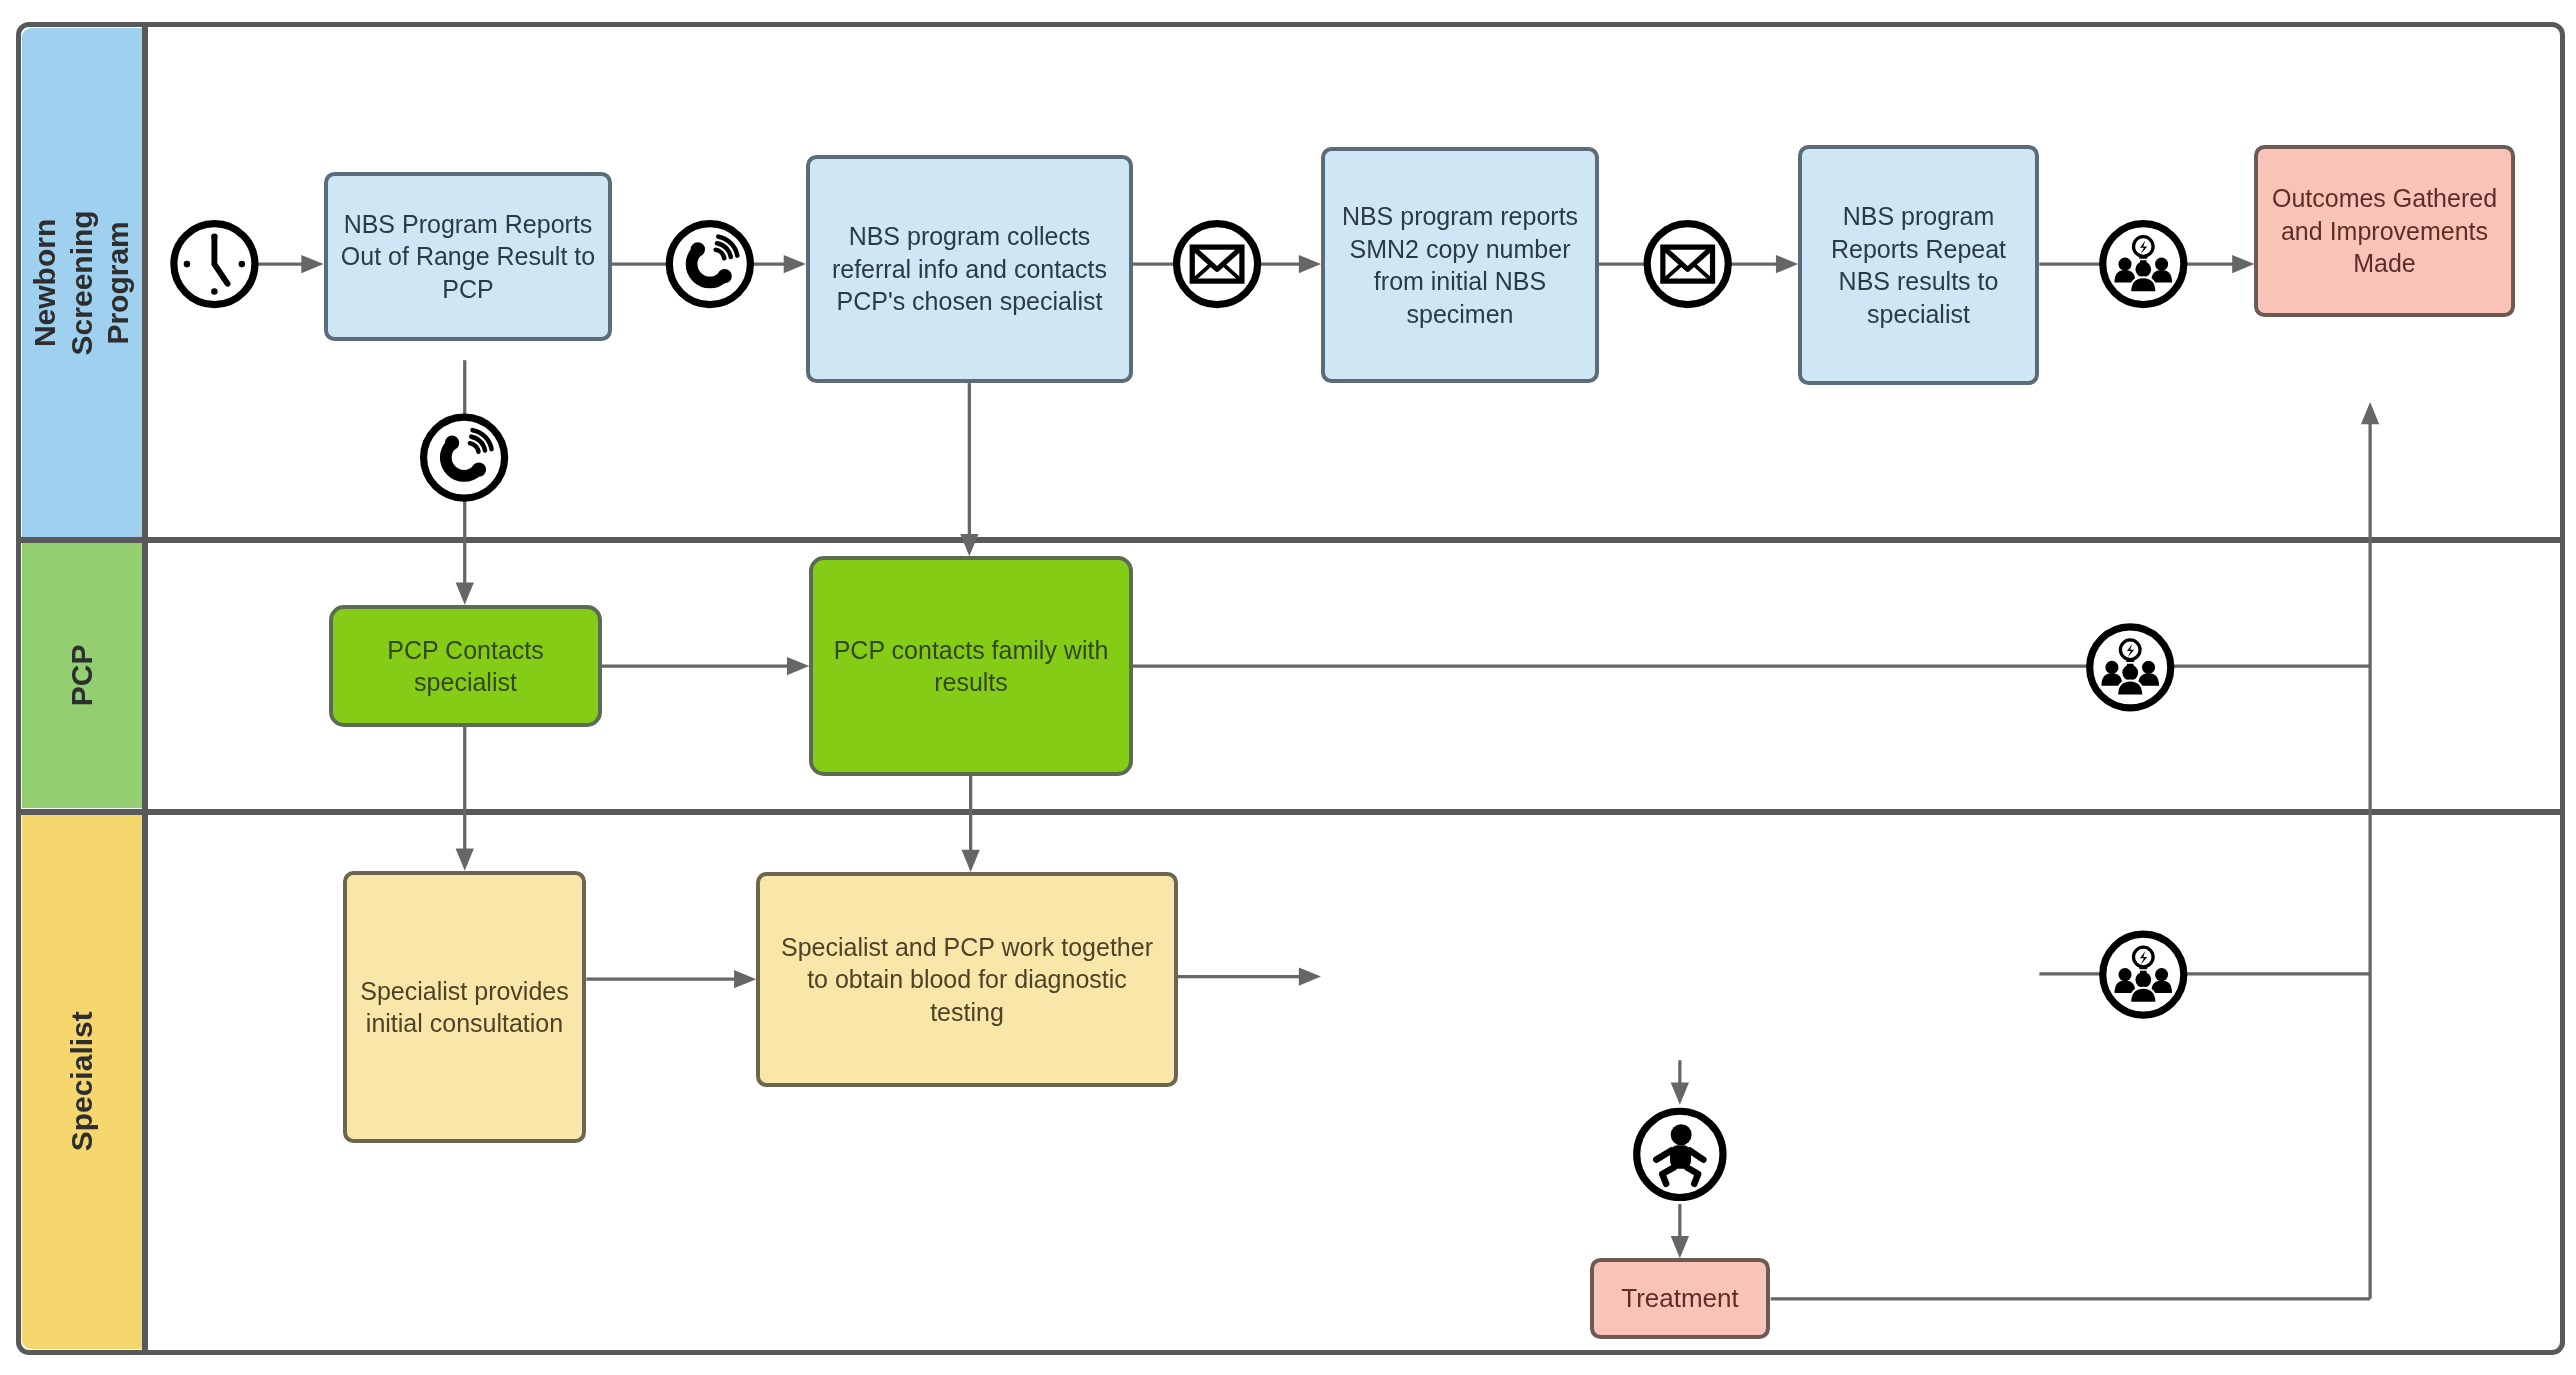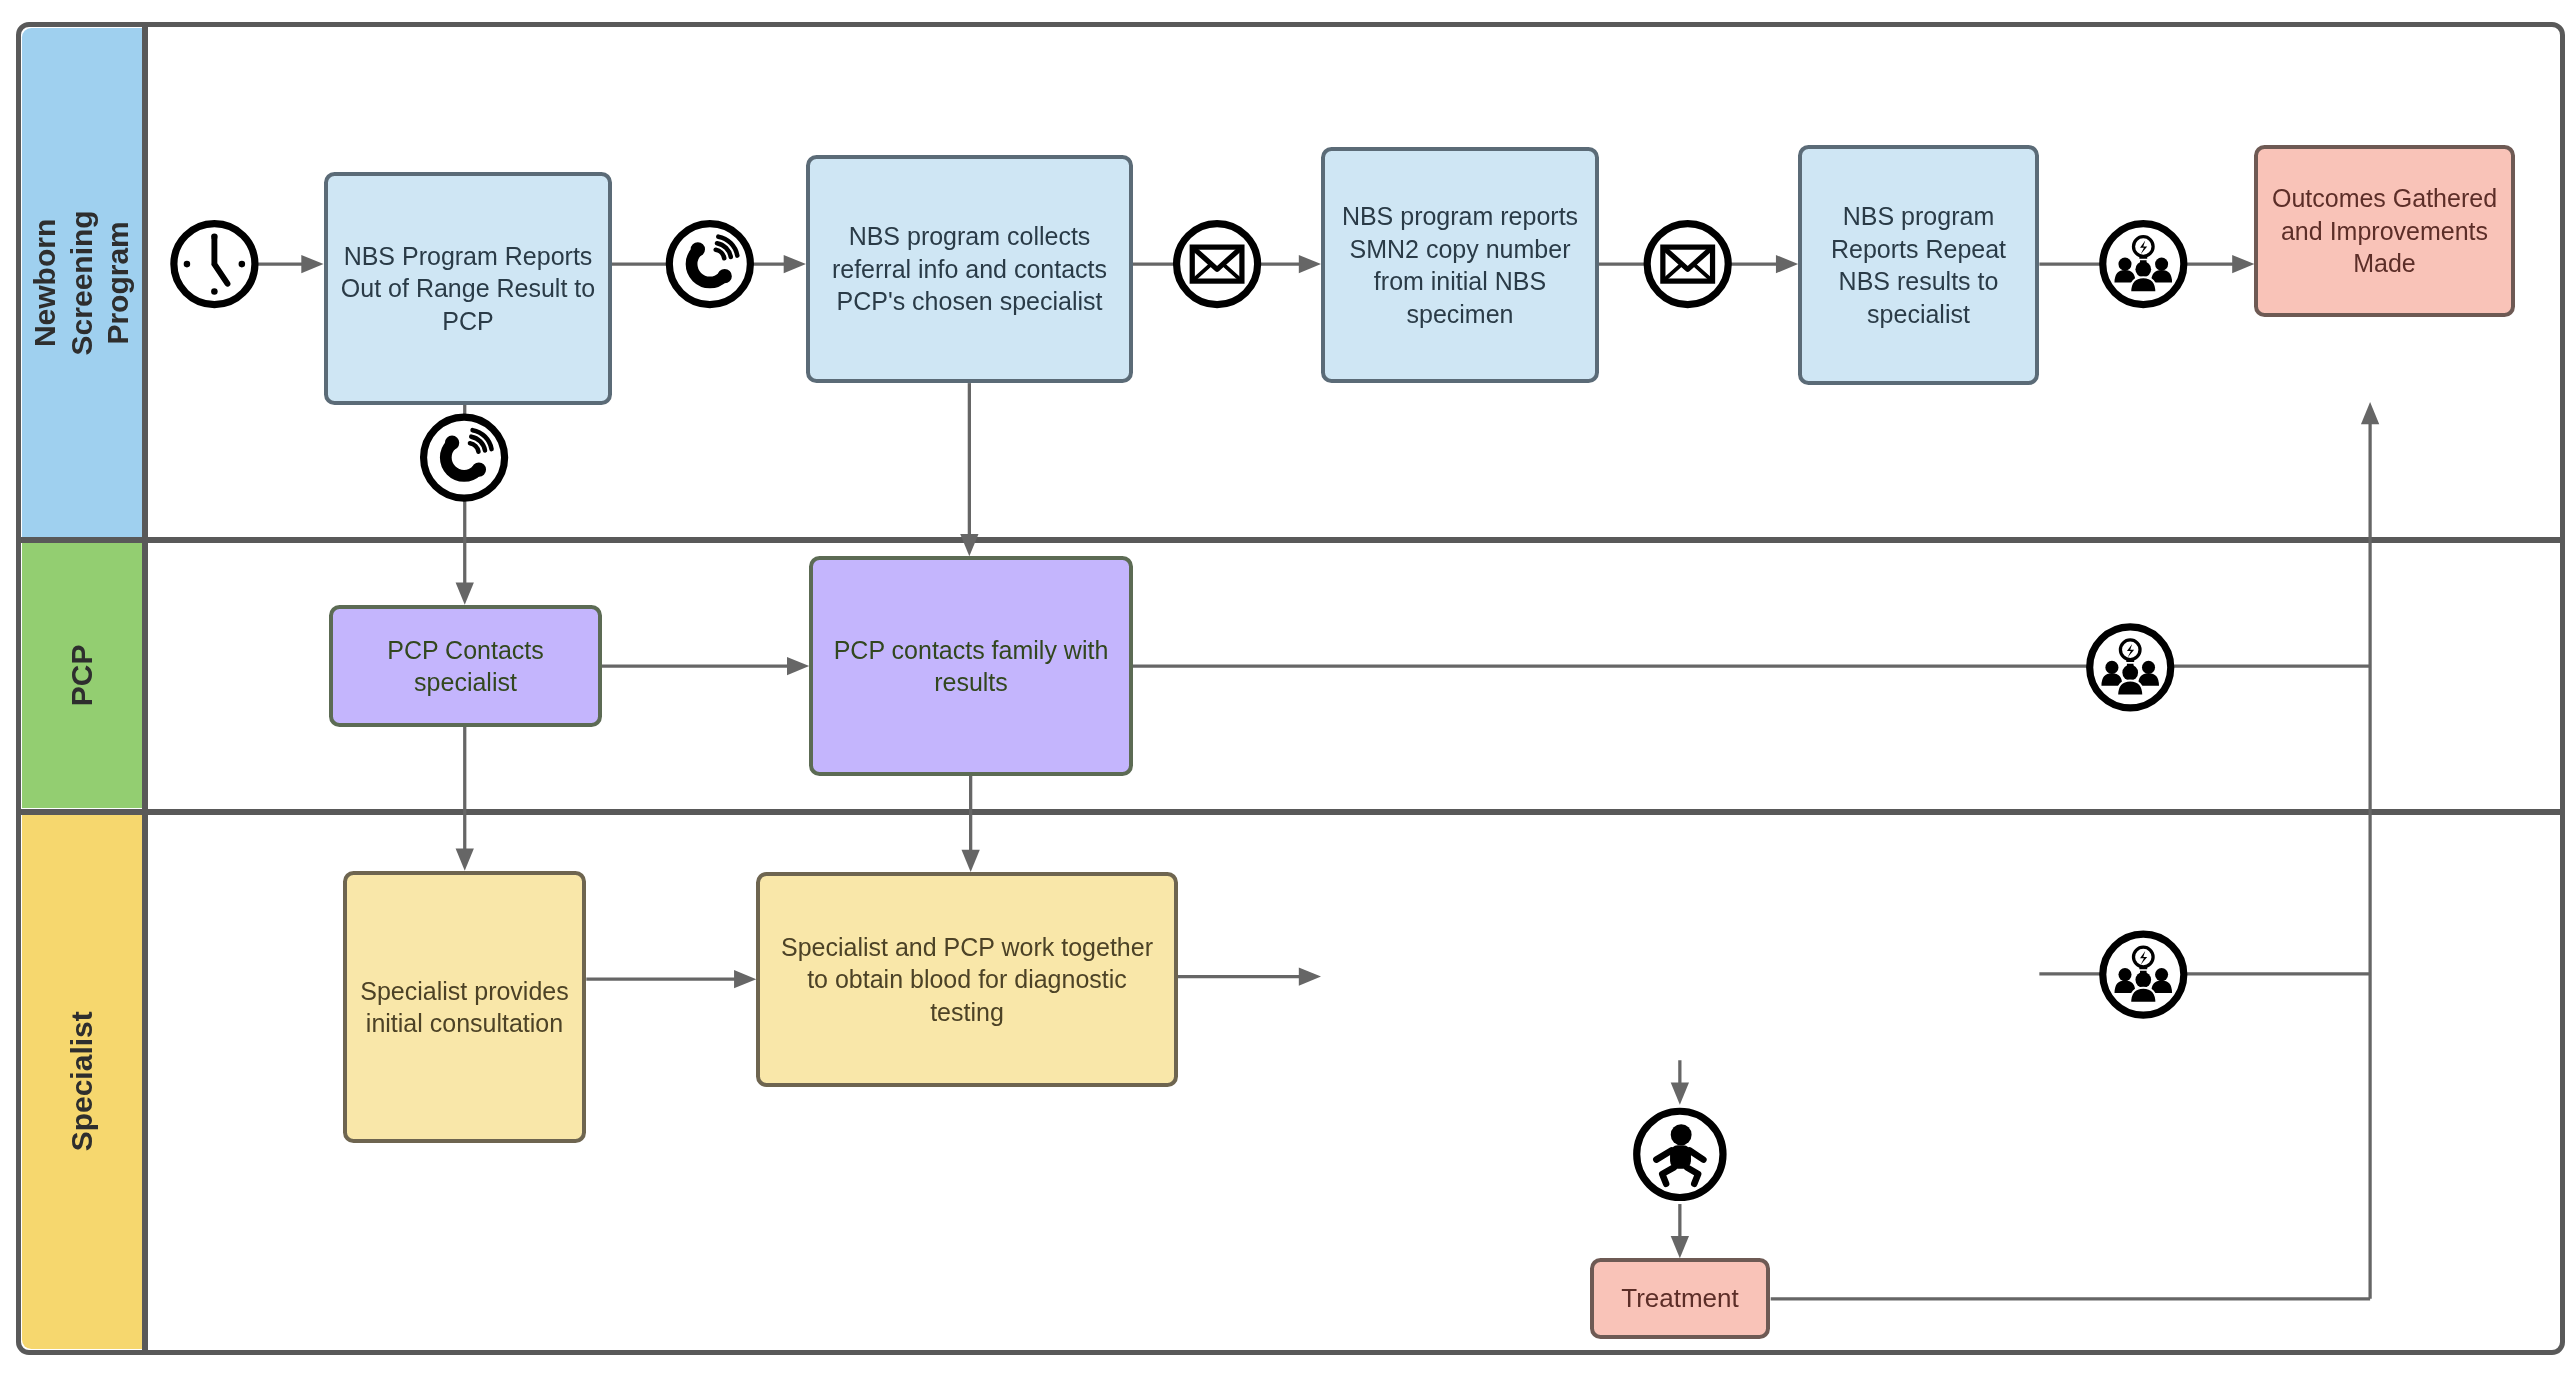--- a/index.html
+++ b/index.html
@@ -18,21 +18,21 @@
   .lane-yellow{background:#f6d76e;border-radius:0 0 0 9.2px;}
 
   
   svg.flow{position:absolute;left:0;top:0;z-index:2;}
 
   
   .node{position:absolute;box-sizing:border-box;border:4.6px solid;border-radius:10.5px;
         display:flex;align-items:center;justify-content:center;text-align:center;
         padding:5.2px 11.8px;font-size:25px;line-height:1.3;z-index:3;}
   .blue  {background:#cfe6f4;border-color:#5b6b77;color:#2a3b47;}
-  .green {background:#c4b5fd;border-color:#5c6b54;color:#32471e;}
+  .green {background:#84cc16;border-color:#5c6b54;color:#32471e;border-radius:15px;}
   .yellow{background:#f9e7a9;border-color:#6e6550;color:#4c4226;}
   .pink  {background:#f9c3b8;border-color:#6e5a54;color:#5c2e28;}
 </style>
 </head>
 <body>
 
 <div id="canvas">
 
   <div class="lane-cell lane-blue" style="top:27.5px;height:510px;">
     <span class="lane-label" style="width:366px;">Newborn Screening Program</span>
@@ -158,21 +158,21 @@
         <use href="#ic-team"></use>
       </g>
     <g transform="translate(3279,1491)">
         <use href="#ic-team"></use>
       </g>
     <g transform="translate(2570,1766)">
         <use href="#ic-baby"></use>
       </g>
   </svg>
 
-  <div class="node blue" style="left:324px;top:172px;width:288px;height:233px;">NBS Program Reports Out of Range Result to PCP</div>
+  <div class="node blue" style="left:324px;top:172px;width:288px;height:169px;">NBS Program Reports Out of Range Result to PCP</div>
   <div class="node blue" style="left:806px;top:155px;width:327px;height:228px;">NBS program collects referral info and contacts PCP's chosen specialist</div>
   <div class="node blue" style="left:1321px;top:147px;width:278px;height:236px;">NBS program reports SMN2 copy number from initial NBS specimen</div>
   <div class="node blue" style="left:1798px;top:145px;width:241px;height:240px;">NBS program Reports Repeat NBS results to specialist</div>
   <div class="node pink" style="left:2254px;top:145px;width:261px;height:172px;">Outcomes Gathered and Improvements Made</div>
 
   <div class="node green" style="left:329px;top:605px;width:273px;height:122px;">PCP Contacts specialist</div>
   <div class="node green" style="left:809px;top:556px;width:324px;height:220px;">PCP contacts family with results</div>
 
   <div class="node yellow" style="left:343px;top:871px;width:243px;height:272px;">Specialist provides initial consultation</div>
   <div class="node yellow" style="left:756px;top:872px;width:422px;height:215px;text-align:center;">Specialist and PCP work together to obtain blood for diagnostic testing</div>

